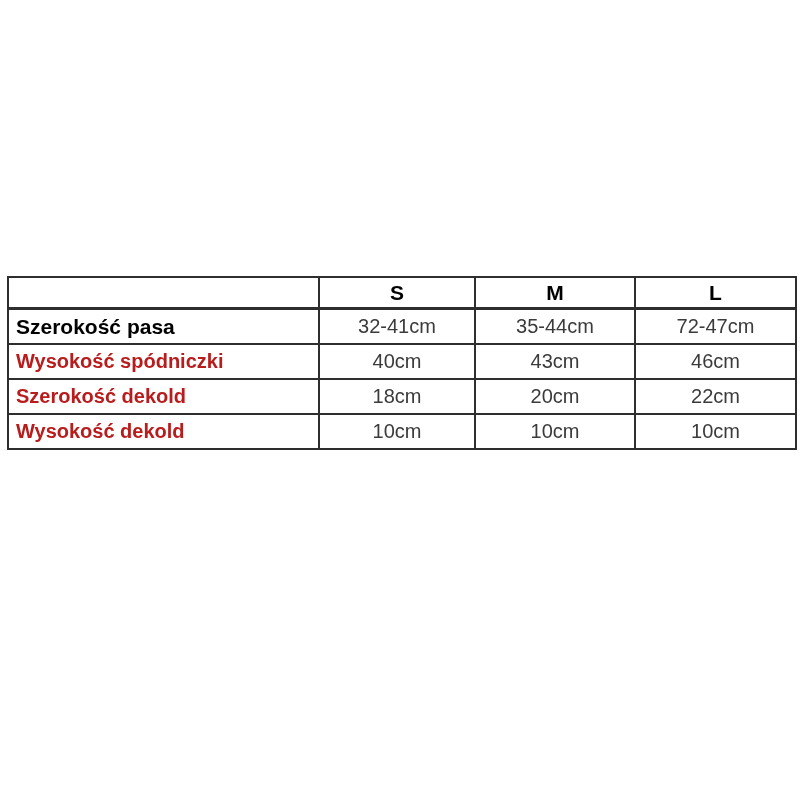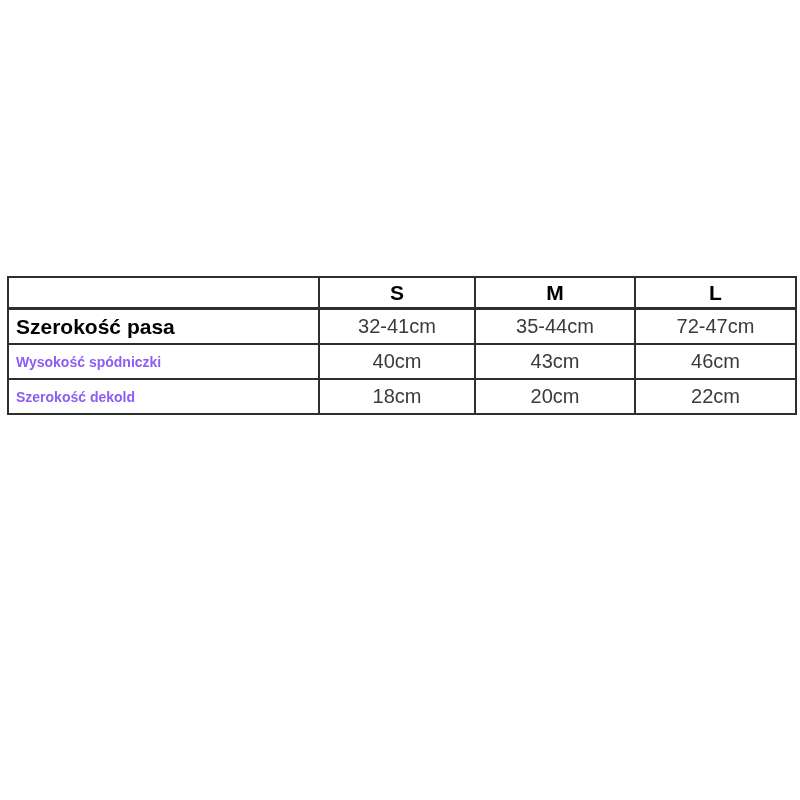--- a/index.html
+++ b/index.html
@@ -37,23 +37,23 @@
     font-size: 21px;
     font-weight: bold;
     color: #000000;
     text-align: center;
     border-bottom-width: 3px;
   }
   
   table.size-chart tbody th {
     text-align: left;
     padding: 0 4px 0 7px;
-    font-size: 14px;
+    font-size: 20px;
     font-weight: bold;
-    color: #8b5cf6;
+    color: #b91c1c;
     height: 33px;
   }
   table.size-chart tbody tr.row-emphasis th {
     color: #000000;
     font-size: 21px;
     margin-left: 12px;
   }
   
   table.size-chart tbody td {
     text-align: center;
@@ -94,16 +94,22 @@
           <td>40cm</td>
           <td>43cm</td>
           <td>46cm</td>
         </tr>
         <tr>
           <th>Szerokość dekold</th>
           <td>18cm</td>
           <td>20cm</td>
           <td>22cm</td>
         </tr>
+        <tr>
+          <th>Wysokość dekold</th>
+          <td>10cm</td>
+          <td>10cm</td>
+          <td>10cm</td>
+        </tr>
       </tbody>
     </table>
   </div>
 </div>
 
 </body></html>

